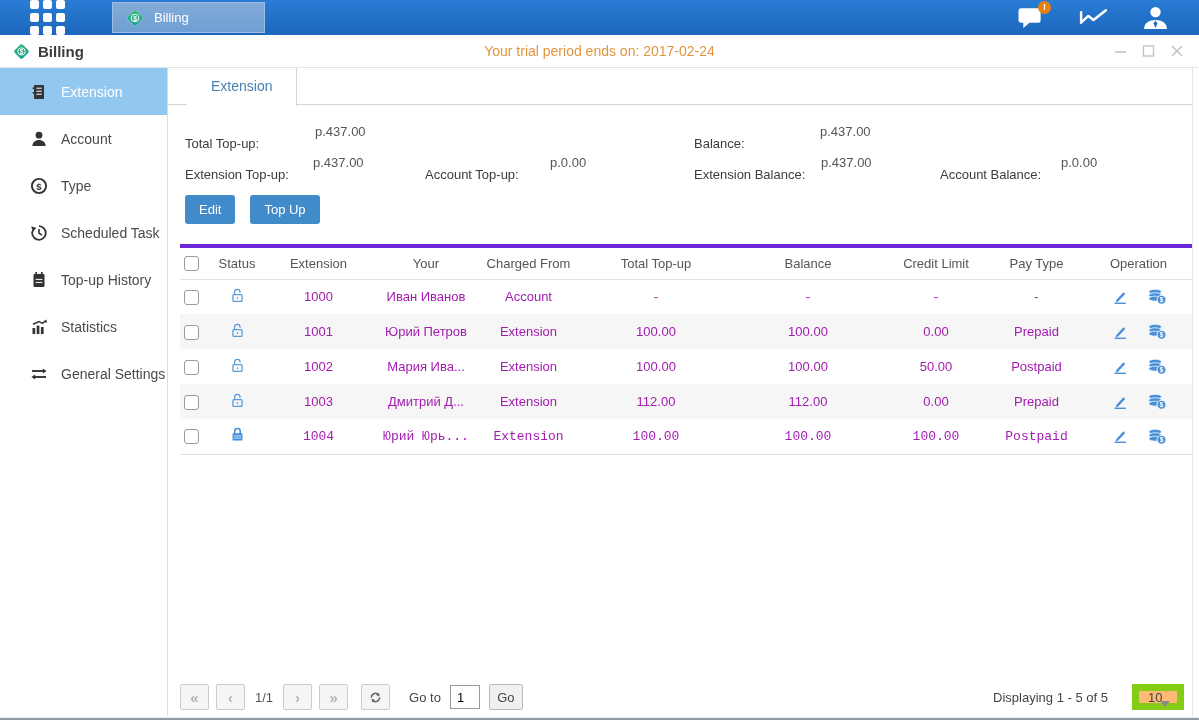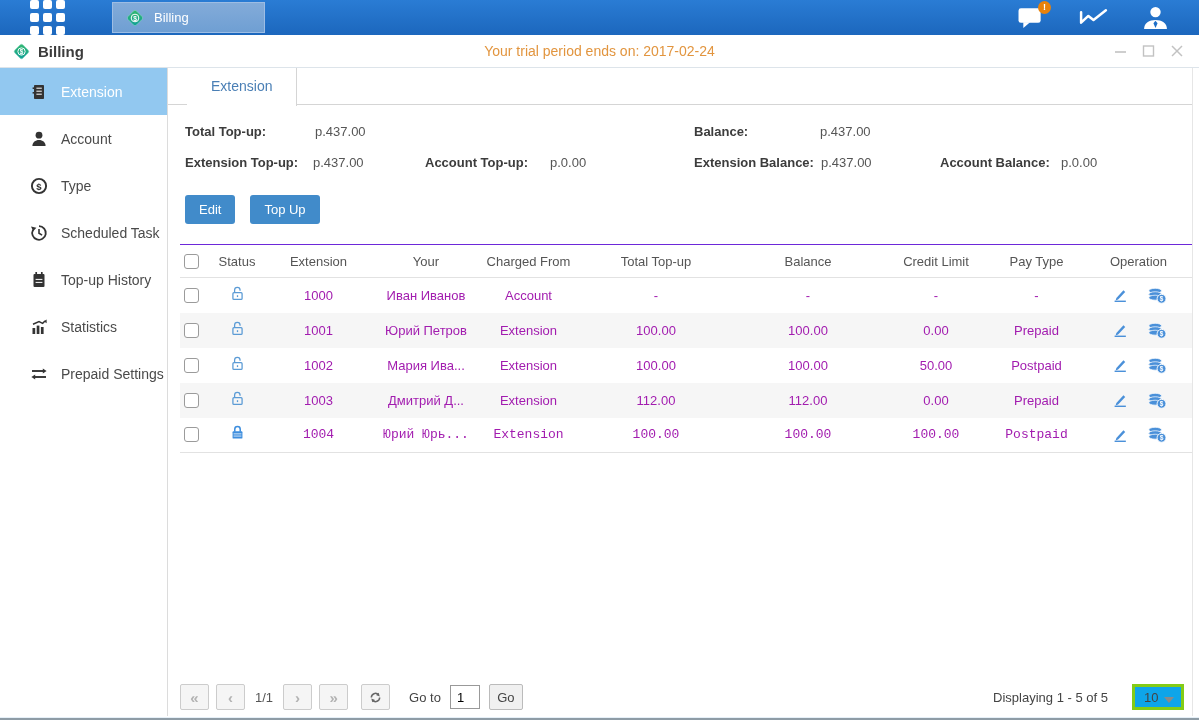--- a/index.html
+++ b/index.html
@@ -33,30 +33,30 @@
   .side-item.active { background:#92c8f0; color:#fff; }
   .side-item svg { flex:none; }
   .main { flex:1; position:relative; margin-right:6px; border-right:1px solid #e6e6e6; }
   
   .tabstrip { height:37px; border-bottom:1px solid #d5d5d5; padding-left:19px; display:flex; }
   .tab { height:38px; line-height:37px; padding:0 24px; background:#fff; border-right:1px solid #d5d5d5;
     color:#4a7fb5; font-size:14px; cursor:pointer; }
   
   .summary { padding-top:16px; margin-left:17px; }
   .sum-row { position:relative; height:31px; }
-  .sum-label { position:absolute; top:3px; font-weight:bold; color:#3c3c3c; font-size:13px; }
+  .sum-label { position:absolute; top:15px; font-weight:normal; color:#3c3c3c; font-size:13px; }
   .sum-value { position:absolute; top:3px; color:#555; font-size:13px; }
   
   .btn-row { margin:12px 0 0 17px; display:flex; gap:15px; }
   .btn { background:#418bca; color:#fff; border:none; font-size:13px; height:29px; padding:0 14px;
     border-radius:3px; cursor:pointer; font-family:inherit; }
   
   .table-wrap { margin:20px 0 0 12px; }
   table { border-collapse:collapse; table-layout:fixed; width:1012px; font-size:13px; }
-  thead tr { height:33px; border-top:1px solid #6d28d9; border-bottom:1px solid #e2e2e2; color:#555; }
+  thead tr { height:33px; border-top:4px solid #6d28d9; border-bottom:1px solid #e2e2e2; color:#555; }
   th { font-weight:normal; text-align:center; padding:0; }
   tbody tr { height:35px; color:#a21caf; }
   tbody tr:nth-child(even) { background:#f6f6f6; }
   tbody tr:last-child { border-bottom:1px solid #e2e2e2;font-family:Liberation Mono, monospace; }
   td { text-align:center; padding:0; }
   .cb-cell { text-align:left; padding-left:4px; }
   .checkbox { width:15px; height:15px; border:1px solid #9b9b9b; border-radius:3px; background:#fff;
     display:inline-block; vertical-align:middle; cursor:pointer; }
   .lock-btn { display:inline-flex; cursor:pointer; }
   .ops { display:flex; justify-content:center; gap:18px; align-items:center; }
@@ -66,21 +66,21 @@
   .pg-btn { width:29px; height:26px; background:#f5f5f5; border:1px solid #ccc; border-radius:2px;
     color:#b3b3b3; font-size:15px; display:flex; align-items:center; justify-content:center;
     margin-right:7px; cursor:pointer; font-weight:bold; }
   .page-ind { margin:0 10px 0 3px; color:#555; font-size:13px; }
   .goto-label { margin:0 9px 0 12px; color:#444; font-size:13px; }
   .goto-input { width:30px; height:24px; border:1px solid #999; font-size:13px; padding-left:6px; font-family:inherit; }
   .go-btn { margin-left:9px; width:34px; height:26px; background:#f0f0f0; border:1px solid #bbb;
     border-radius:2px; font-size:13px; color:#444; cursor:pointer; font-family:inherit; }
   .foot-right { margin-left:auto; display:flex; align-items:center; }
   .displaying { font-size:13px; color:#444; margin-right:24px; }
-  .page-size { width:52px; height:26px; border:3px solid #84cc16; background:#0ea5e9; display:flex; align-items:center;
+  .page-size { width:52px; height:26px; border:7px solid #84cc16; background:#fdba74; display:flex; align-items:center;
     padding-left:9px; font-size:13px; color:#444; position:relative; cursor:pointer; }
   .caret { position:absolute; right:7px; top:10px; width:0; height:0;
     border-left:5px solid transparent; border-right:5px solid transparent; border-top:6px solid #8a8a8a; }
   
   .edge-light { position:absolute; bottom:2px; left:0; width:100%; height:1px; background:#e6f0f8; }
   .edge-dark  { position:absolute; bottom:0; left:0; width:100%; height:2px; background:#8e9ca6; }
 </style>
 </head>
 <body>
 
@@ -281,21 +281,21 @@
     <div class="side-item">
       <svg width="18" height="18">
           <use href="#i-stats" xlink:href="#i-stats"></use>
         </svg>
       <span>Statistics</span>
     </div>
     <div class="side-item">
       <svg width="18" height="18">
           <use href="#i-sliders" xlink:href="#i-sliders"></use>
         </svg>
-      <span>Prepaid Settings</span>
+      <span>General Settings</span>
     </div>
   </div>
 
   <div class="main">
     <div class="tabstrip">
       <div class="tab">Extension</div>
     </div>
 
     <div class="summary">
       <div class="sum-row">

